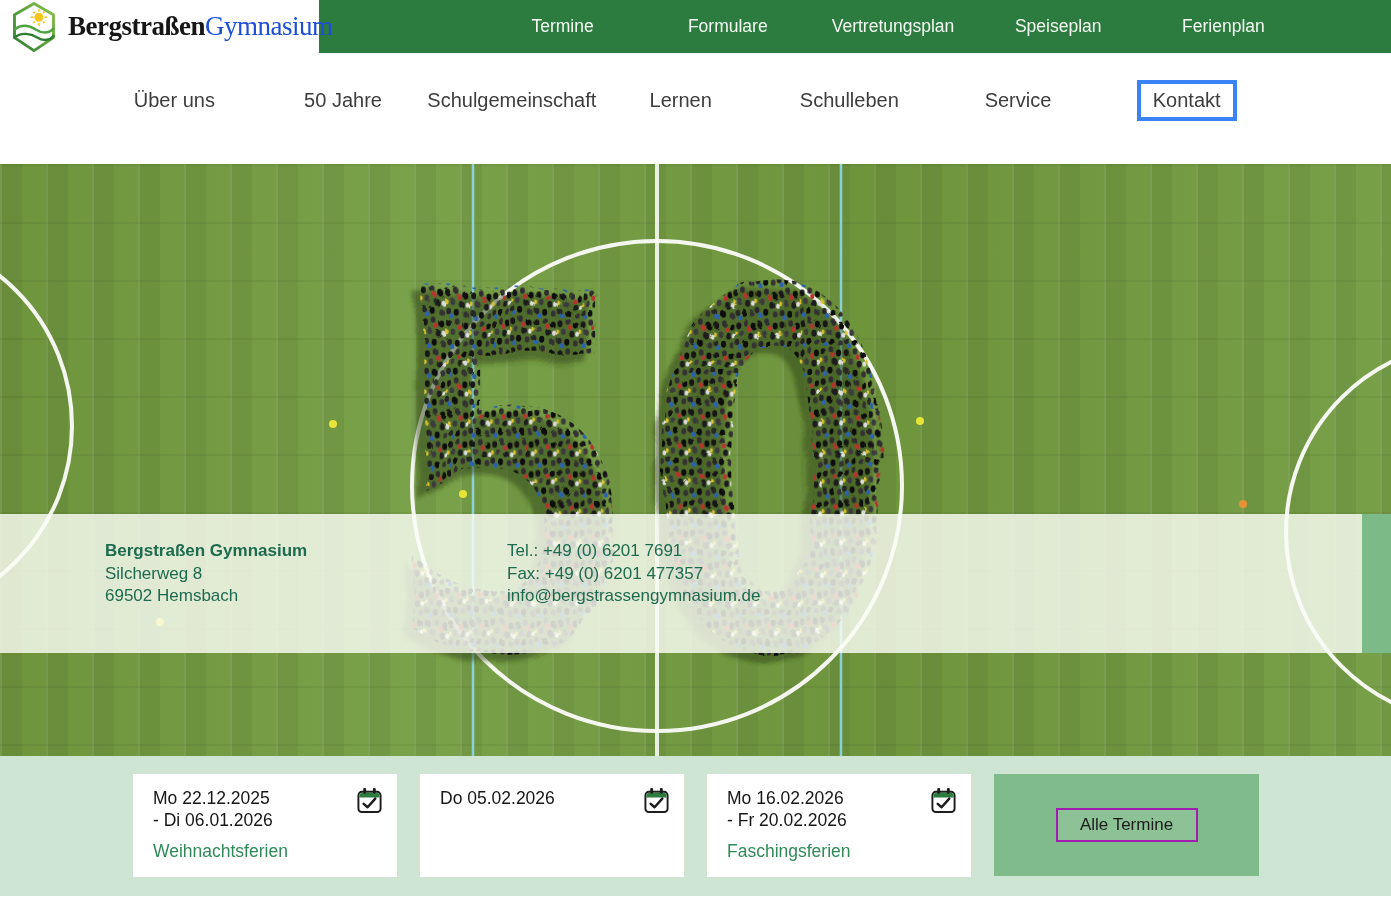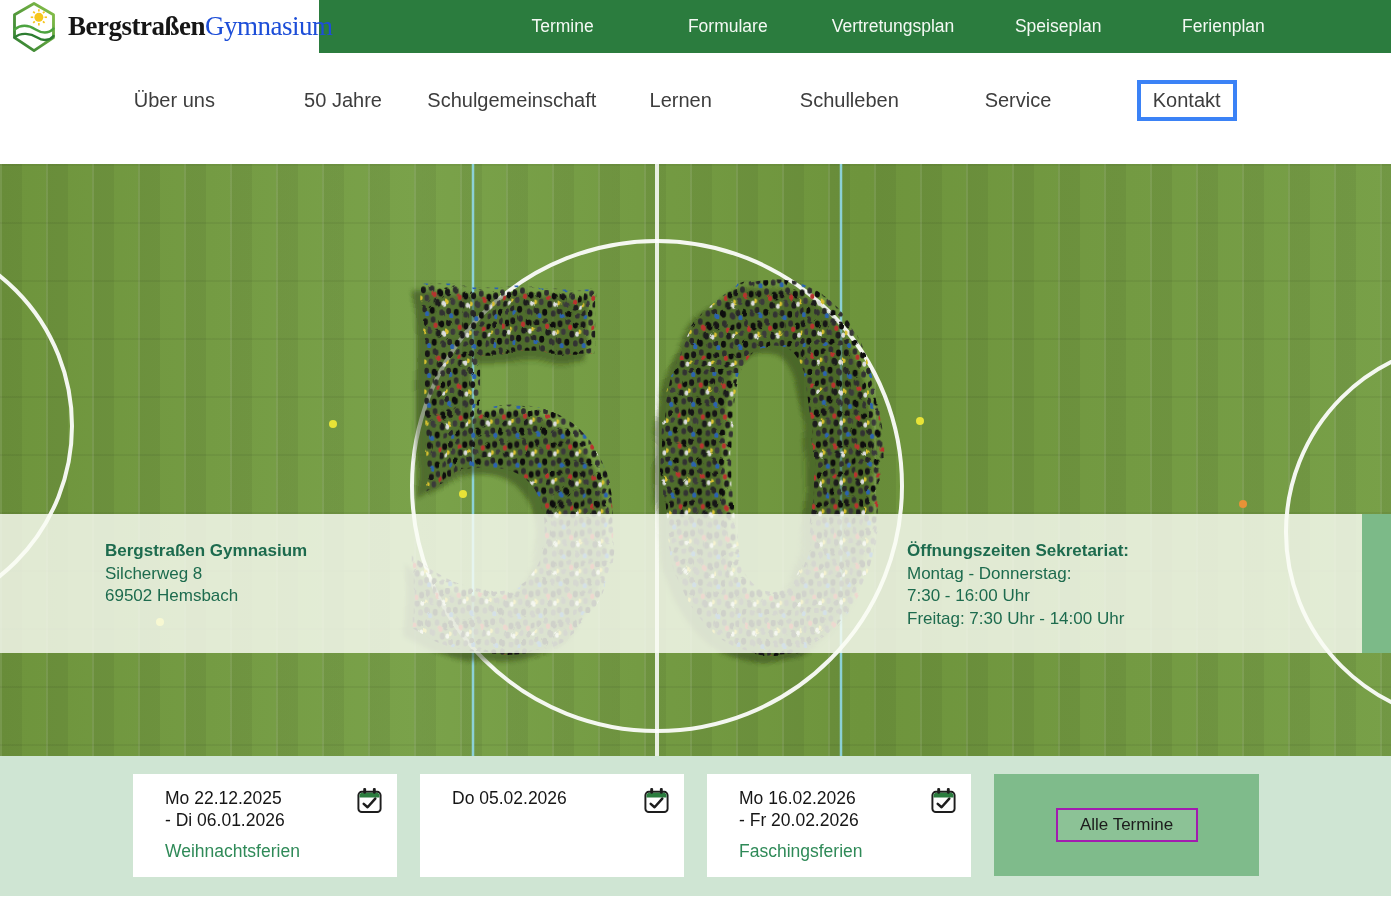--- a/index.html
+++ b/index.html
@@ -35,21 +35,21 @@
   .band-edge{position:absolute;right:0;top:350px;width:29px;height:139px;background:#7cba88;}
   .band .col{position:absolute;top:26px;font-size:17px;line-height:22.5px;color:#1d6b4e;}
   .band .col.c1{left:105px;}
   .band .col.c2{left:507px;}
   .band .col.c3{left:907px;}
   .band .b{font-weight:700;}
 
   
   .events{position:relative;height:140px;background:#cfe5d3;}
   .cards{position:absolute;left:133px;top:18px;display:flex;gap:23px;}
-  .card{position:relative;width:264px;height:103px;background:#fff;box-sizing:border-box;padding:13px 32px;cursor:pointer;}
+  .card{position:relative;width:264px;height:103px;background:#fff;box-sizing:border-box;padding:13px 20px;cursor:pointer;}
   .card .d{font-size:17.5px;line-height:22px;color:#161616;}
   .card .t{font-size:17.5px;line-height:22px;color:#2f8a58;margin-top:9px;}
   .card .cal{position:absolute;top:13px;right:14px;}
   .cta{width:265px;height:102px;background:#7fbb8b;display:flex;align-items:center;justify-content:center;}
   .cta button{width:142px;height:34px;background:rgba(255,255,255,.10);border:2px solid #a21caf;color:#1c1c1c;
     font-size:17px;font-family:"Liberation Sans",sans-serif;cursor:pointer;}
 
   .footer{height:40px;background:#fff;}
 </style>
 </head>
@@ -150,25 +150,24 @@
         </g>
       </g>
     </svg>
 
     <div class="band">
       <div class="col c1">
         <div class="b">Bergstraßen Gymnasium</div>
         <div>Silcherweg 8</div>
         <div>69502 Hemsbach</div>
       </div>
-      <div class="col c3">
-        <div class="b">Öffnungszeiten Sekretariat:</div>
-        <div>Montag - Donnerstag:</div>
-        <div>7:30 - 16:00 Uhr</div>
-        <div>Freitag: 7:30 Uhr - 14:00 Uhr</div>
+      <div class="col c2">
+        <div>Tel.: +49 (0) 6201 7691</div>
+        <div>Fax: +49 (0) 6201 477357</div>
+        <div>info@bergstrassengymnasium.de</div>
       </div>
     </div>
     <div class="band-edge"></div>
   </section>
 
   <section class="events">
     <div class="cards">
 
       <div class="card">
         <div class="d">Mo 22.12.2025</div>

